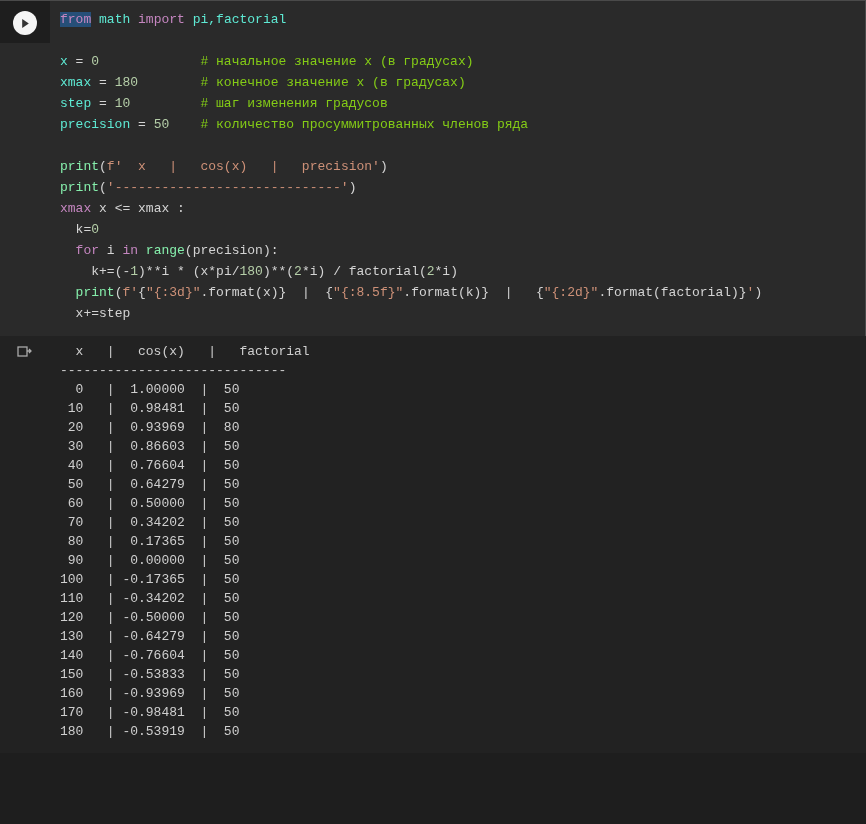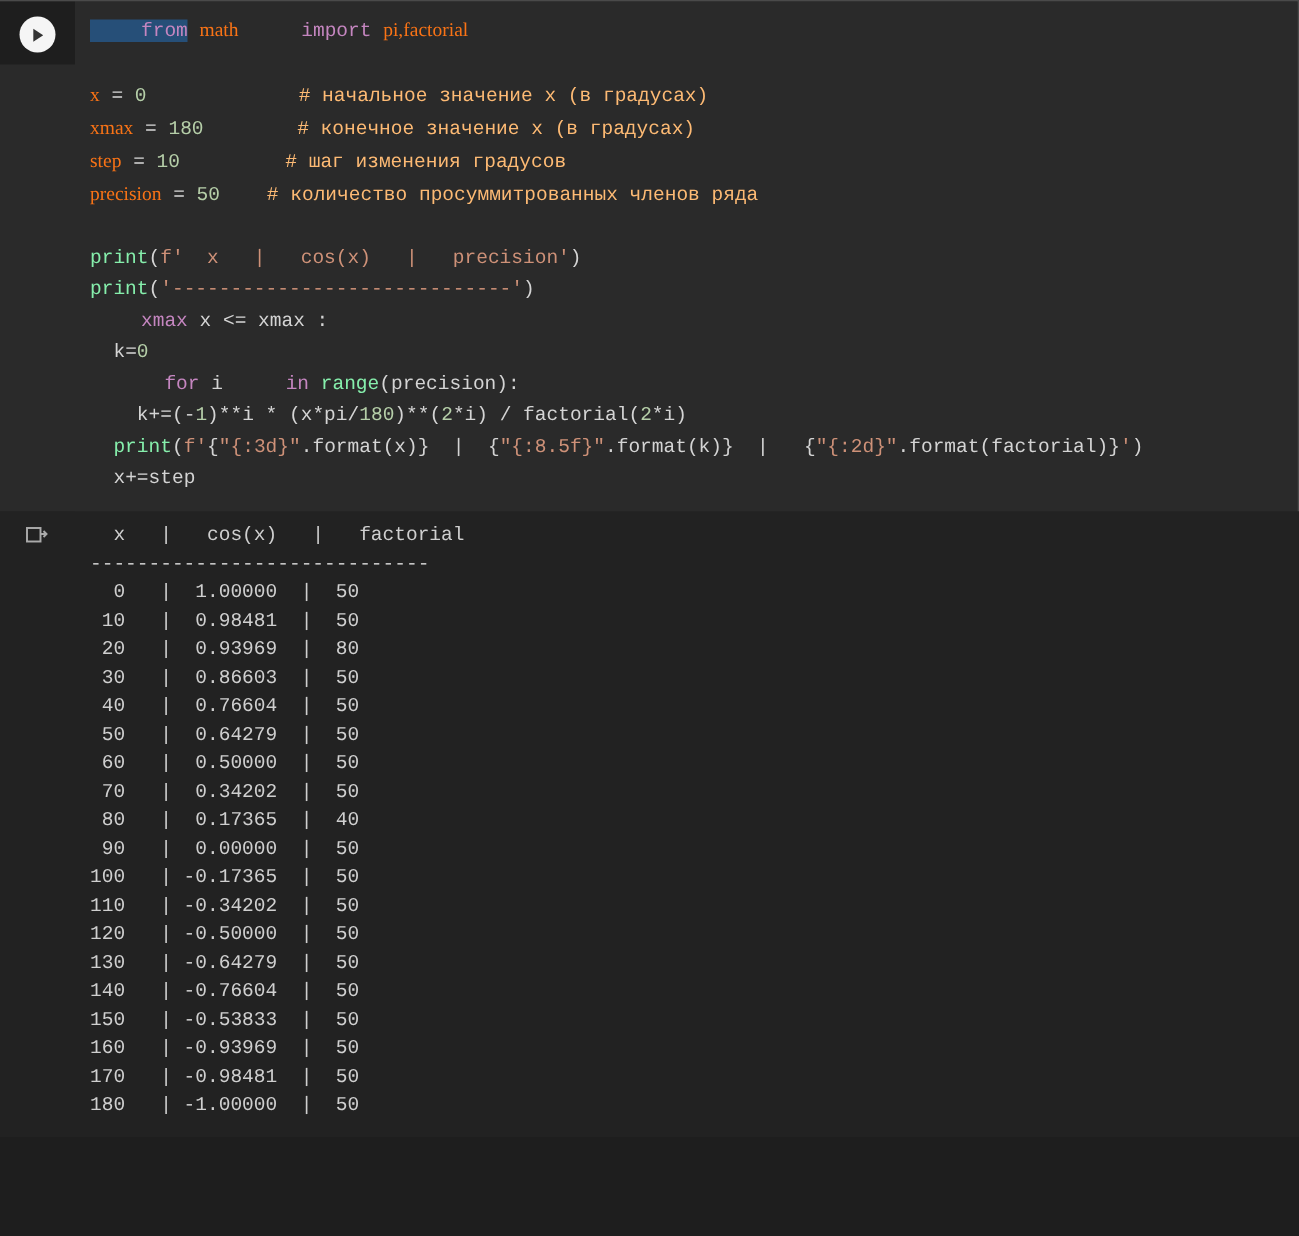--- a/index.html
+++ b/index.html
@@ -70,27 +70,27 @@
     color: #aaa;
     cursor: pointer;
   }
   .output {
     flex: 1;
     white-space: pre;
     color: #cfcfcf;
     line-height: 19px;
     padding: 0 10px 12px 10px;
   }
-  .kw { color: #c586c0; padding-left: 34px; }
+  .kw { color: #c586c0; }
   .fn { color: #86efac; }
   .num { color: #b5cea8; }
   .str { color: #ce9178; }
-  .cmt { color: #fdba74; }
+  .cmt { color: #84cc16; }
   .sel { background: #264f78; }
-  .dim { color: #f97316; font-family: Liberation Serif, serif; }
+  .dim { color: #5eead4; }
 </style>
 </head>
 <body>
 
 <div class="cell">
 
   <div class="code-row">
     <div class="gutter">
       <div class="run-btn">
         <svg width="11" height="11" viewBox="0 0 10 10">
@@ -127,26 +127,26 @@
     <div class="output"><span>  x   |   cos(x)   |   factorial</span>
 <span>-----------------------------</span>
 <span>  0   |  1.00000  |  50</span>
 <span> 10   |  0.98481  |  50</span>
 <span> 20   |  0.93969  |  80</span>
 <span> 30   |  0.86603  |  50</span>
 <span> 40   |  0.76604  |  50</span>
 <span> 50   |  0.64279  |  50</span>
 <span> 60   |  0.50000  |  50</span>
 <span> 70   |  0.34202  |  50</span>
-<span> 80   |  0.17365  |  40</span>
+<span> 80   |  0.17365  |  50</span>
 <span> 90   |  0.00000  |  50</span>
 <span>100   | -0.17365  |  50</span>
 <span>110   | -0.34202  |  50</span>
 <span>120   | -0.50000  |  50</span>
 <span>130   | -0.64279  |  50</span>
 <span>140   | -0.76604  |  50</span>
 <span>150   | -0.53833  |  50</span>
 <span>160   | -0.93969  |  50</span>
 <span>170   | -0.98481  |  50</span>
-<span>180   | -1.00000  |  50</span></div>
+<span>180   | -0.53919  |  50</span></div>
   </div>
 
 </div>
 
 </body></html>

